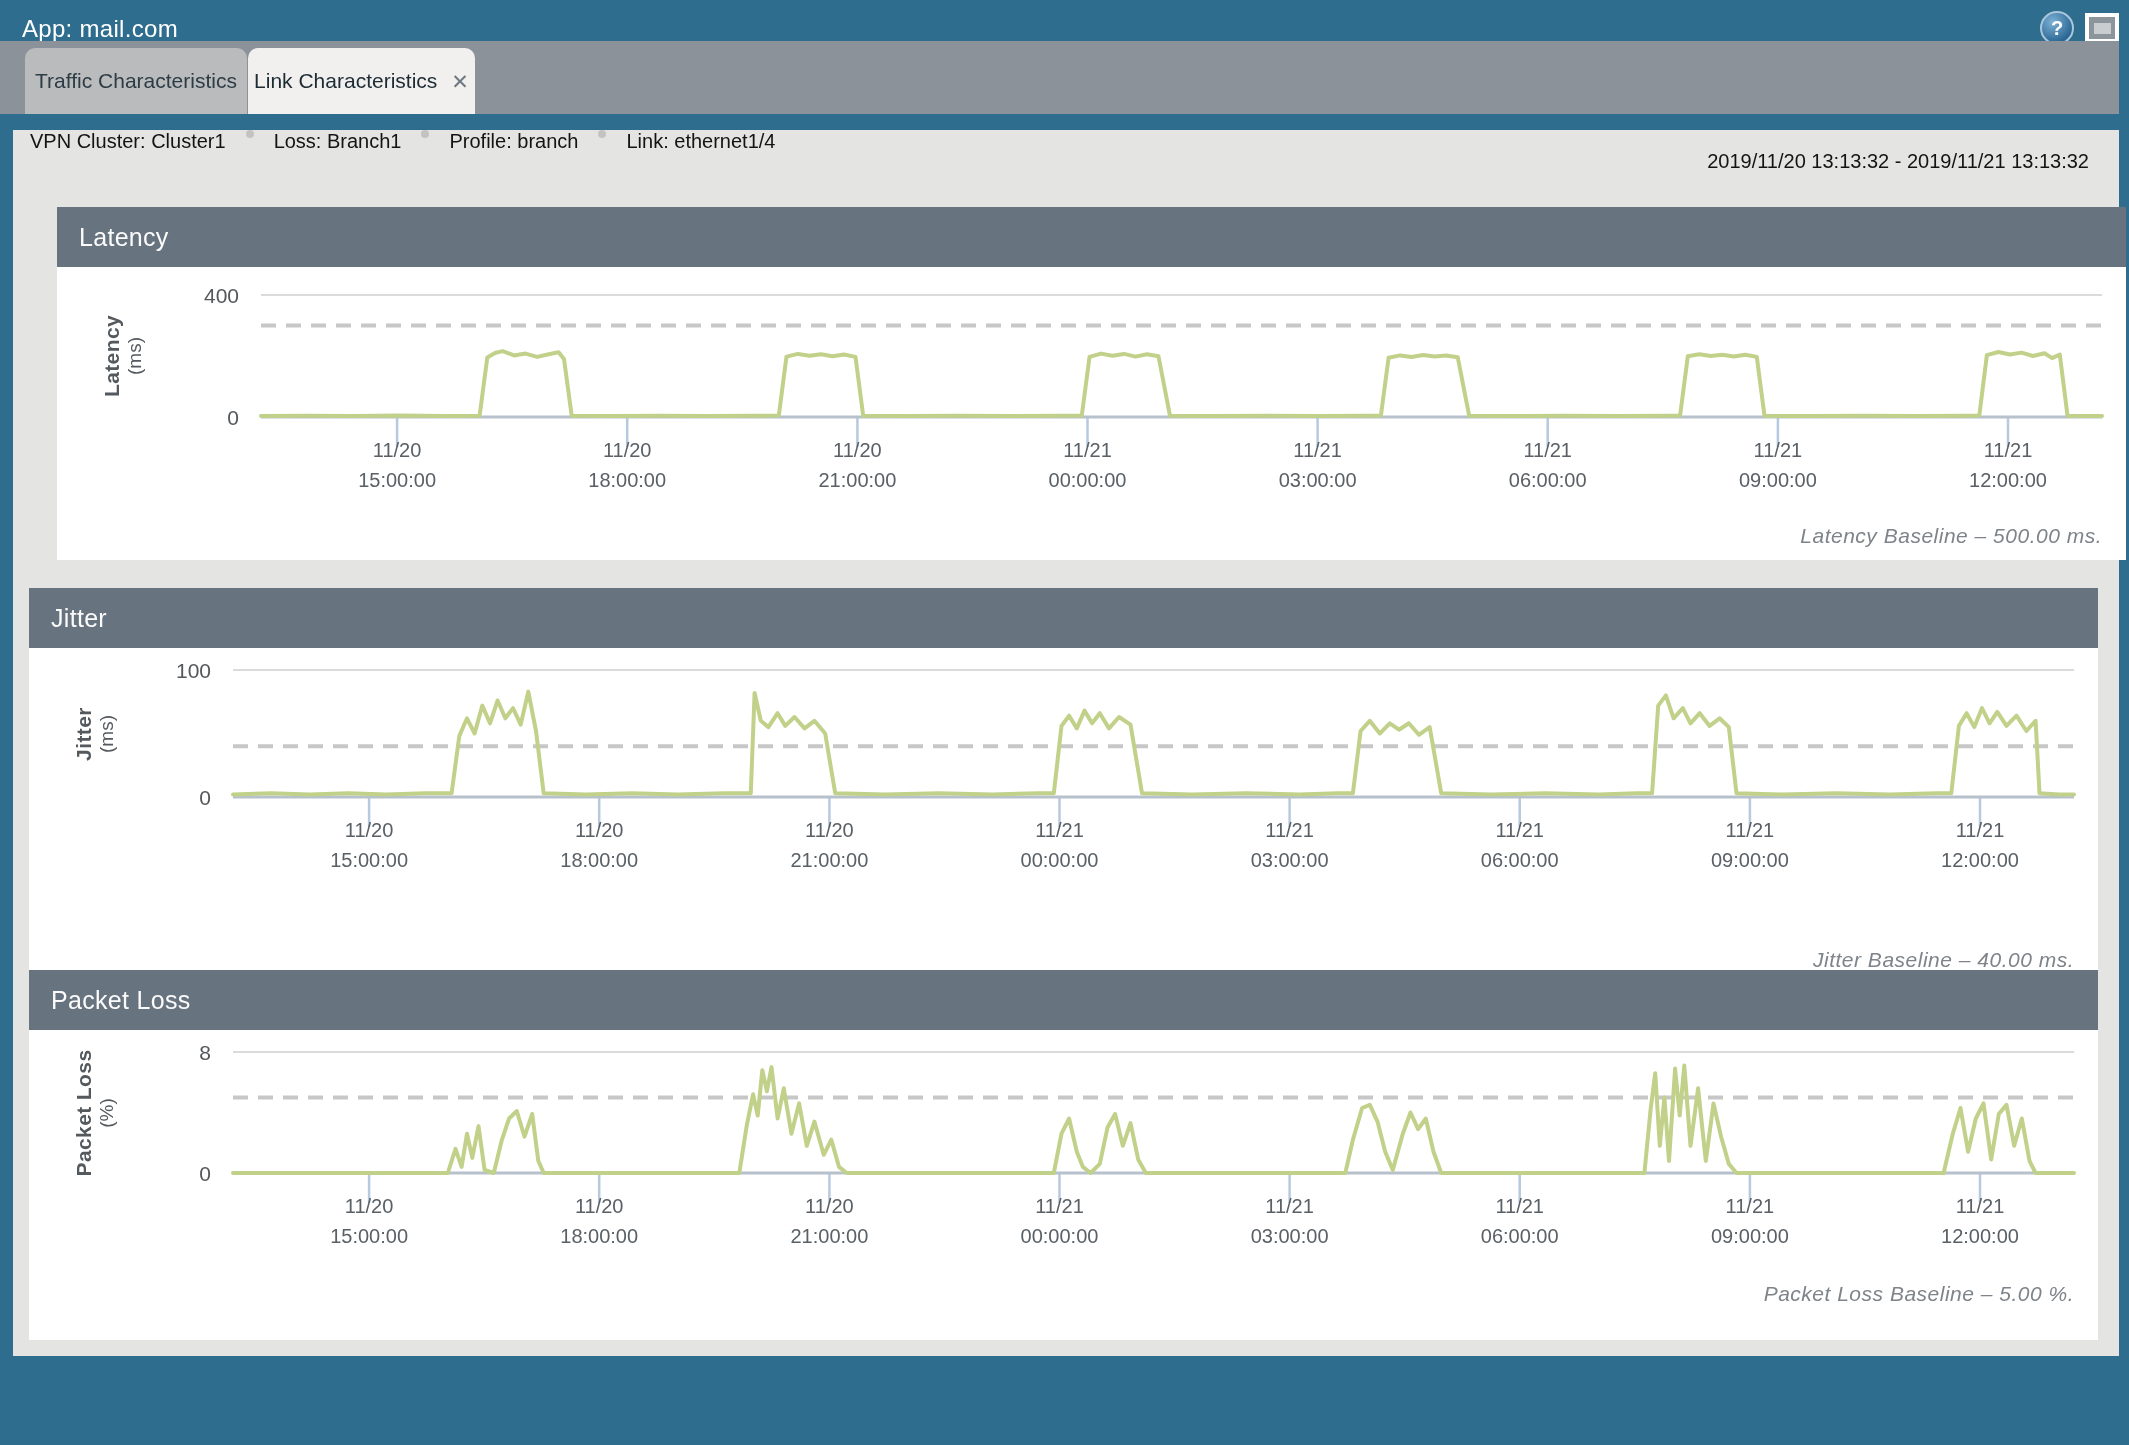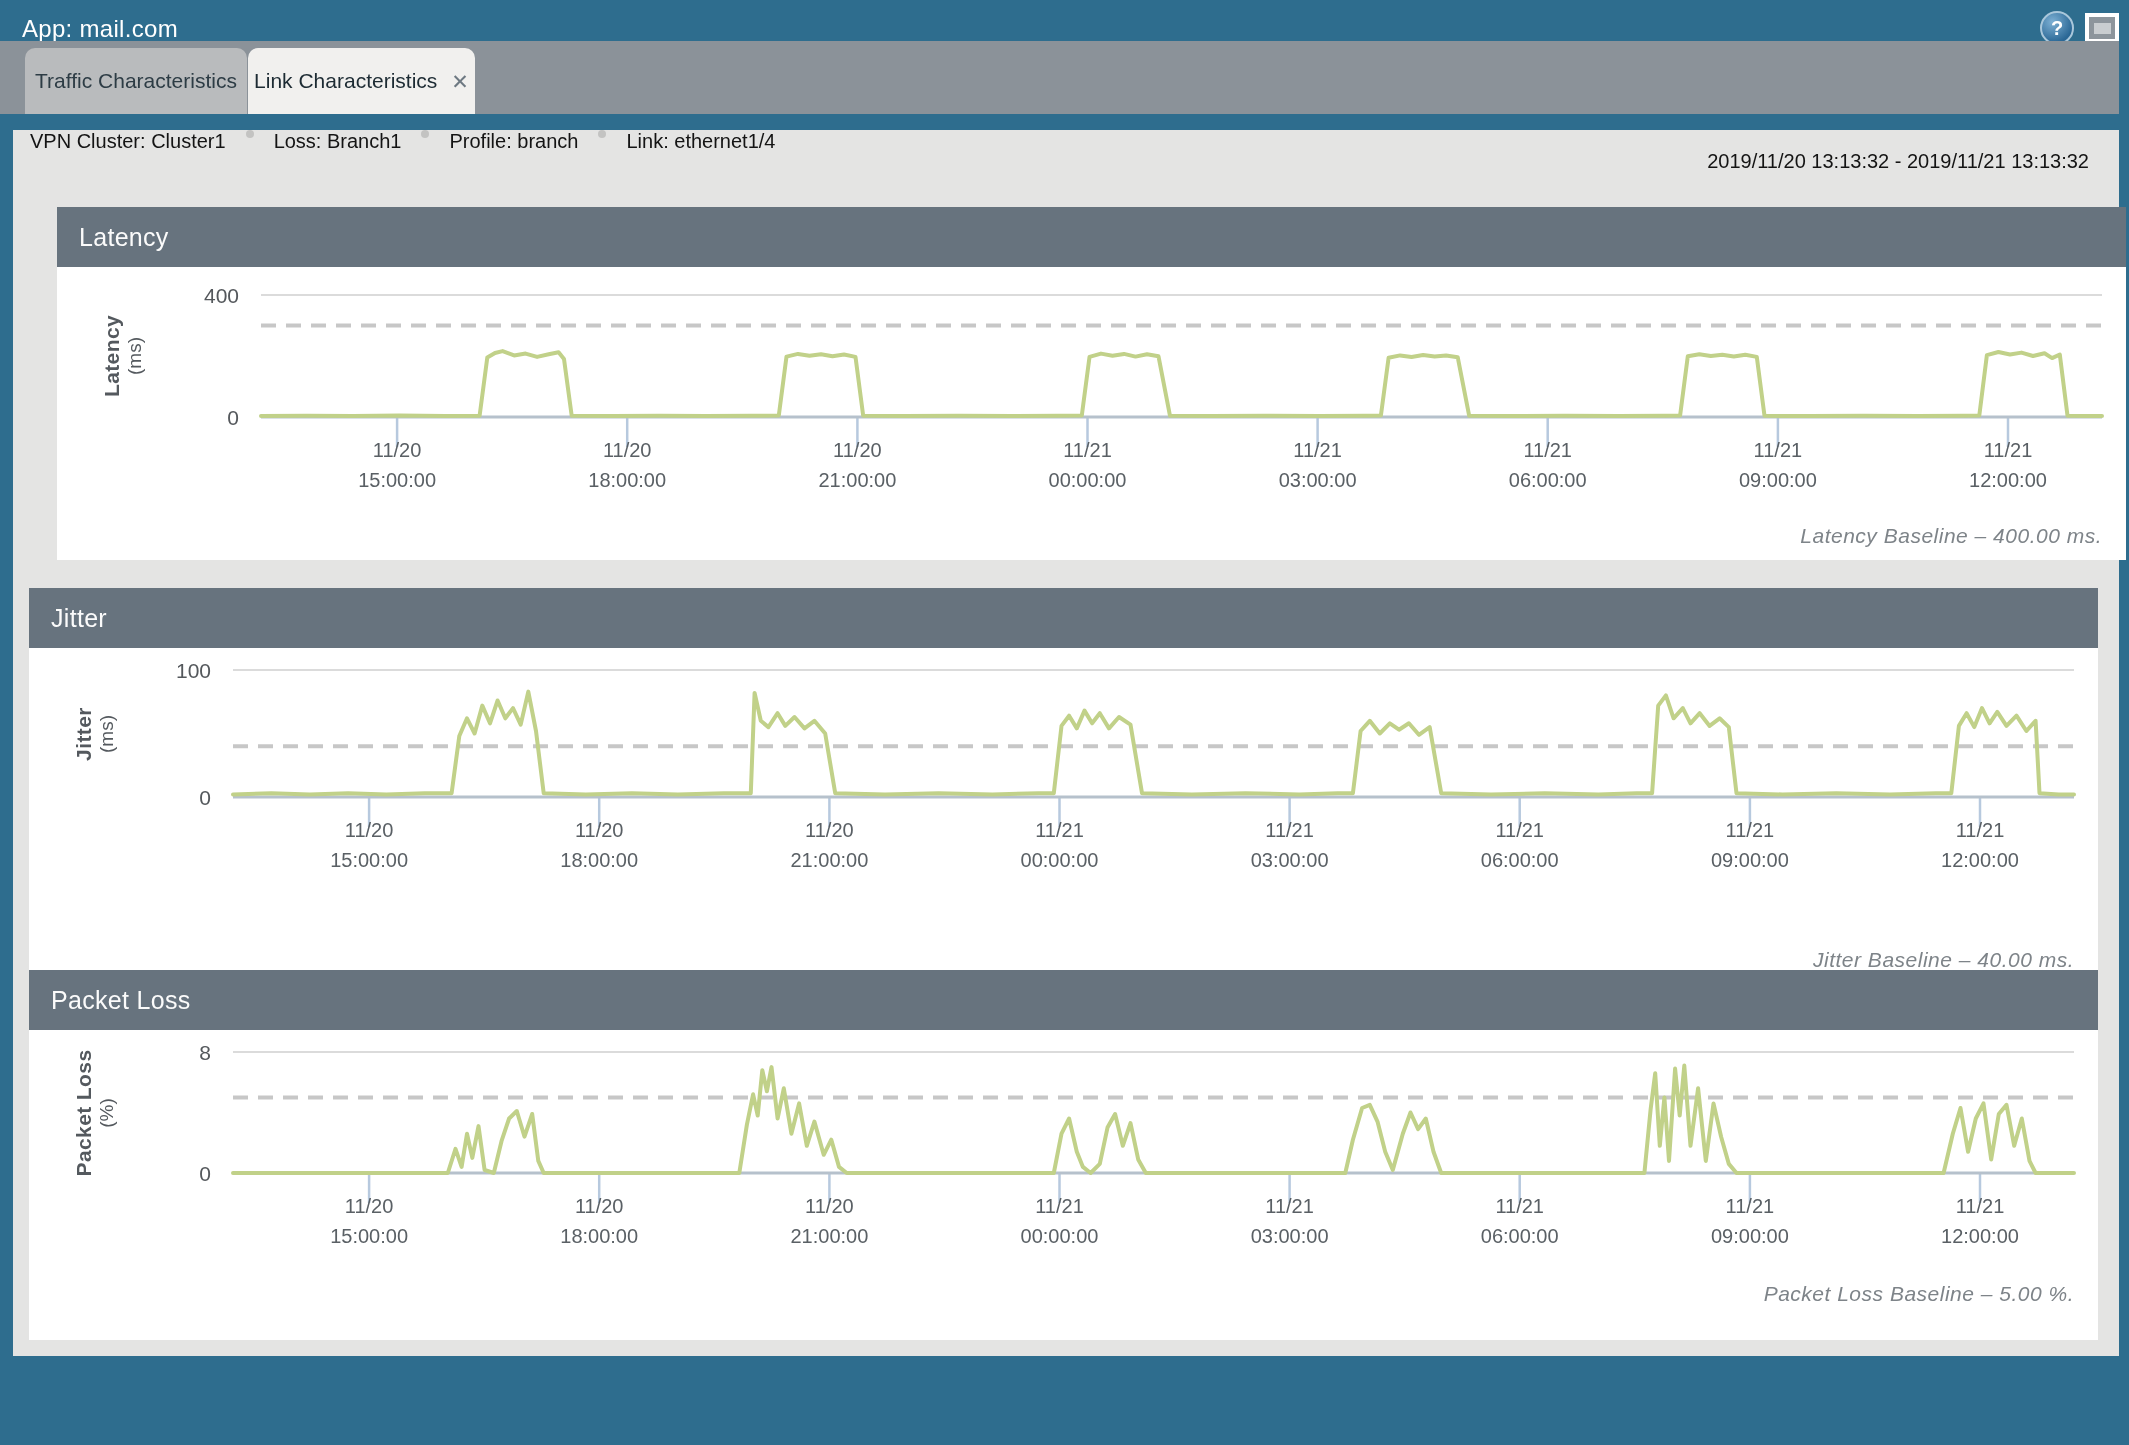--- a/index.html
+++ b/index.html
@@ -122,21 +122,21 @@
             <line x1="204" y1="150" x2="2045" y2="150" stroke="#b6c1cc" stroke-width="3"></line>
             <path d="M204.0 149.1 L250.0 148.8 L296.1 149.1 L342.1 148.5 L388.1 149.1 L422.6 148.8 L430.3 90.5 L438.0 86.0 L445.6 84.1 L457.1 88.4 L468.6 86.6 L480.1 89.9 L491.7 87.2 L501.6 85.3 L507.0 92.1 L514.7 148.8 L556.9 149.1 L602.9 148.8 L648.9 149.1 L694.9 148.8 L721.8 148.5 L729.5 89.6 L741.0 86.9 L752.5 88.7 L764.0 87.2 L775.5 89.3 L787.0 87.5 L798.5 89.9 L806.2 148.8 L848.4 149.1 L902.0 148.8 L955.7 149.1 L1001.8 148.8 L1024.8 148.5 L1032.5 89.9 L1044.0 86.6 L1055.5 88.7 L1067.0 86.9 L1078.5 89.6 L1090.0 87.2 L1101.5 89.3 L1113.0 148.8 L1155.2 149.1 L1208.9 148.8 L1262.6 149.1 L1308.6 148.8 L1323.9 148.5 L1331.6 90.8 L1343.1 88.4 L1354.6 89.9 L1366.1 88.1 L1377.6 89.6 L1389.1 88.4 L1400.7 90.2 L1412.2 148.8 L1454.3 149.1 L1508.0 148.8 L1561.7 149.1 L1607.8 148.8 L1623.1 148.5 L1630.8 89.3 L1642.3 87.2 L1653.8 89.0 L1665.3 87.8 L1676.8 89.6 L1688.3 87.8 L1699.8 89.9 L1707.5 148.8 L1753.5 149.1 L1807.2 148.8 L1860.9 149.1 L1906.9 148.8 L1922.3 148.5 L1929.9 88.1 L1941.4 85.0 L1953.0 87.5 L1964.5 85.6 L1976.0 89.0 L1987.5 86.3 L1995.1 91.1 L2002.8 87.5 L2010.5 148.8 L2029.7 149.1 L2045.0 149.1" fill="none" stroke="#c1d189" stroke-width="4" stroke-linejoin="round" stroke-linecap="round"></path>
             <text x="182" y="158.0" text-anchor="end" class="ylab">0</text>
             <text x="182" y="36.0" text-anchor="end" class="ylab">400</text>
           </svg>
         </div>
       <div class="axis-title" style="left:66px;top:149px;">
         <div class="name">Latency</div>
         <div class="unit">(ms)</div>
       </div>
-      <div class="baseline-caption" style="bottom:12px;">Latency Baseline – 400.00 ms.</div>
+      <div class="baseline-caption" style="bottom:12px;">Latency Baseline – 500.00 ms.</div>
     </div>
 
     <div class="panel" id="panel1" style="top:458px;height:396px;">
       <div class="panel-header">Jitter</div>
       <div class="plot" id="plot1">
           <svg width="2069" height="292" viewBox="0 0 2069 292">
             <line x1="204" y1="22" x2="2045" y2="22" stroke="#dbdbdb" stroke-width="2"></line>
             <line x1="204" y1="98.2" x2="2045" y2="98.2" stroke="#c7c7c7" stroke-width="4" stroke-dasharray="15 10"></line>
             <line x1="340.1" y1="149" x2="340.1" y2="179" stroke="#b7c9de" stroke-width="2.5"></line>
             <text x="340.1" y="189" text-anchor="middle" class="xlab">11/20</text>

